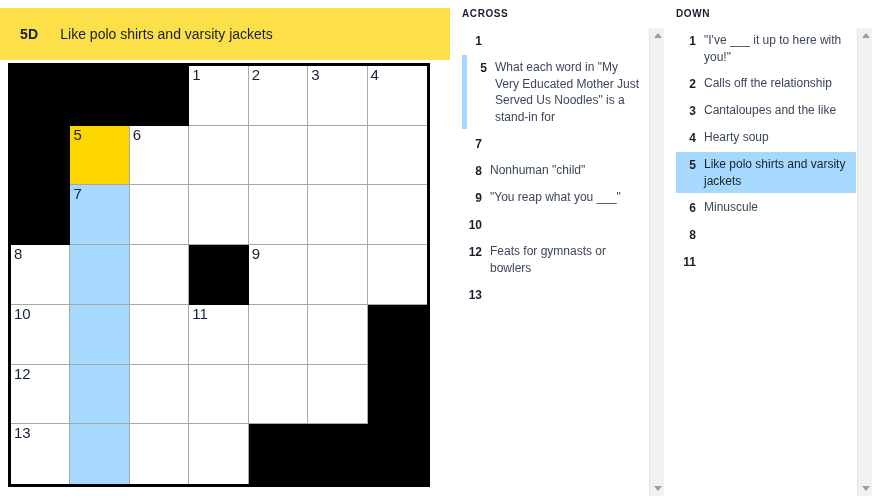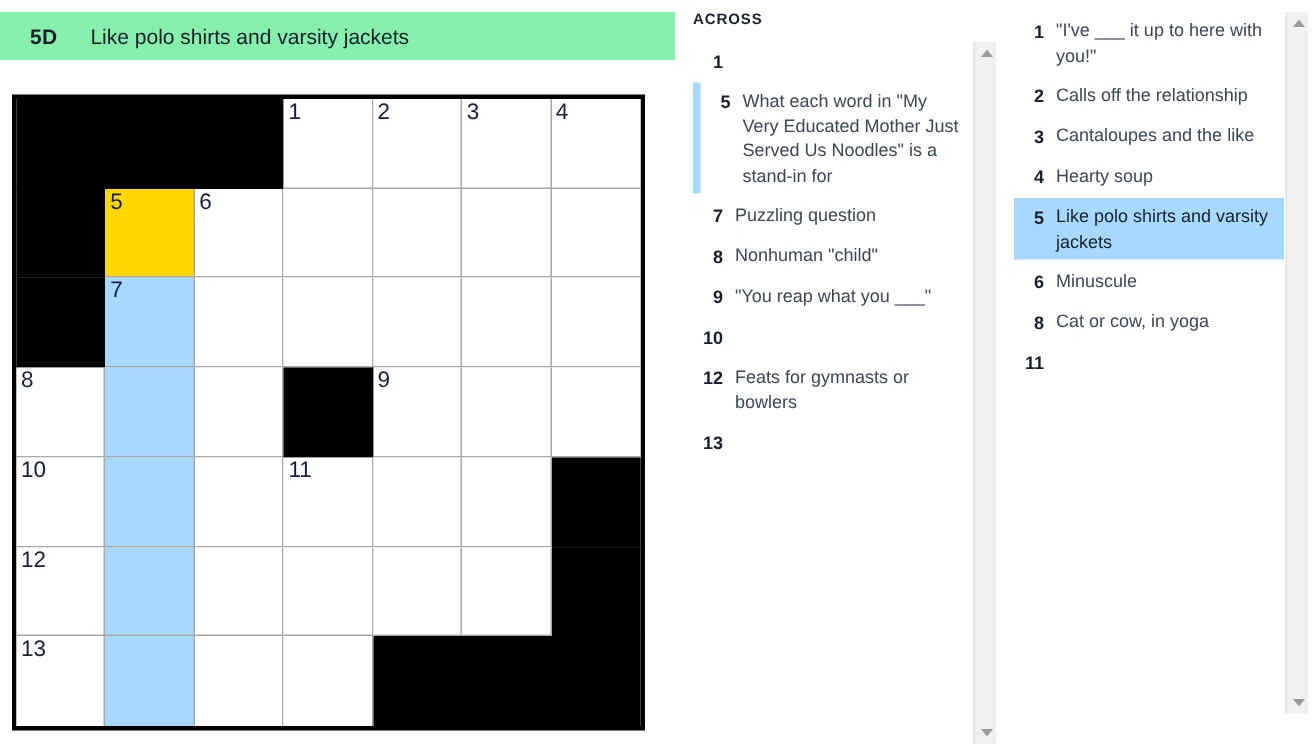--- a/index.html
+++ b/index.html
@@ -8,22 +8,22 @@
     width: 875px; height: 500px;
     background: #ffffff;
     font-family: "Liberation Sans", sans-serif;
     overflow: hidden;
   }
   #app { position: relative; width: 875px; height: 500px; }
 
   
   .clue-banner {
     position: absolute; left: 0; top: 8px;
-    width: 450px; height: 32px;
-    background: #86efac;
+    width: 450px; height: 52px;
+    background: #fde047;
     display: flex; align-items: center;
   }
   .clue-banner .cb-num {
     margin-left: 20px;
     font-size: 14px; font-weight: bold; color: #16202c;
     letter-spacing: .2px;
   }
   .clue-banner .cb-text {
     margin-left: 22px;
     font-size: 14px; color: #16202c;
@@ -229,21 +229,20 @@
       <div class="clue-scrollarea" id="across-list">
           <div class="clue">
             <div class="cnum">1</div>
           </div>
           <div class="clue sel-bar">
             <div class="cnum">5</div>
             <div class="ctext">What each word in "My Very Educated Mother Just Served Us Noodles" is a stand-in for</div>
           </div>
           <div class="clue">
             <div class="cnum">7</div>
-            <div class="ctext">Puzzling question</div>
           </div>
           <div class="clue">
             <div class="cnum">8</div>
             <div class="ctext">Nonhuman "child"</div>
           </div>
           <div class="clue">
             <div class="cnum">9</div>
             <div class="ctext">"You reap what you ___"</div>
           </div>
           <div class="clue">
@@ -263,20 +262,21 @@
           </div>
         <div class="thumb" id="across-thumb" style="top: 15px; height: 438px;"></div>
         <div class="arrow down">
             <i></i>
           </div>
       </div>
     </div>
   </div>
 
   <div class="panel panel-down">
+    <div class="panel-title">DOWN</div>
     <div class="clue-list">
       <div class="clue-scrollarea" id="down-list">
           <div class="clue">
             <div class="cnum">1</div>
             <div class="ctext">"I've ___ it up to here with you!"</div>
           </div>
           <div class="clue">
             <div class="cnum">2</div>
             <div class="ctext">Calls off the relationship</div>
           </div>
@@ -291,21 +291,20 @@
           <div class="clue sel-full">
             <div class="cnum">5</div>
             <div class="ctext">Like polo shirts and varsity jackets</div>
           </div>
           <div class="clue">
             <div class="cnum">6</div>
             <div class="ctext">Minuscule</div>
           </div>
           <div class="clue">
             <div class="cnum">8</div>
-            <div class="ctext">Cat or cow, in yoga</div>
           </div>
           <div class="clue">
             <div class="cnum">11</div>
           </div>
         </div>
       <div class="sbar">
         <div class="arrow up">
             <i></i>
           </div>
         <div class="thumb" id="down-thumb" style="top: 15px; height: 438px;"></div>

